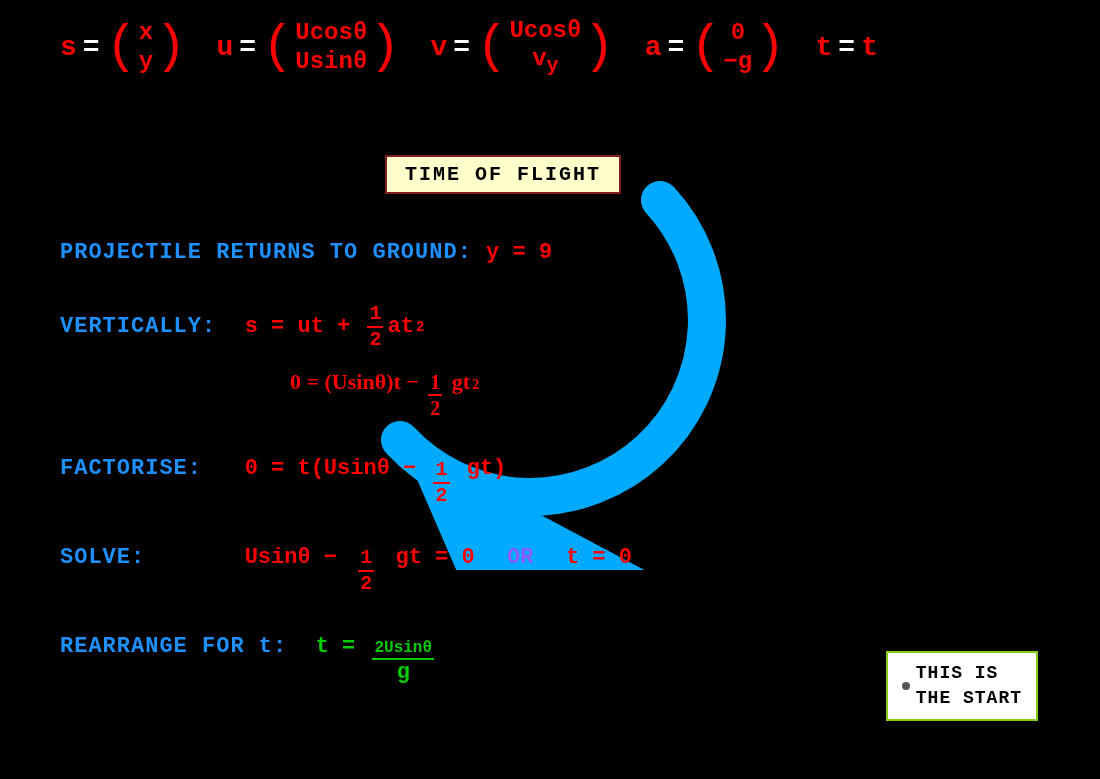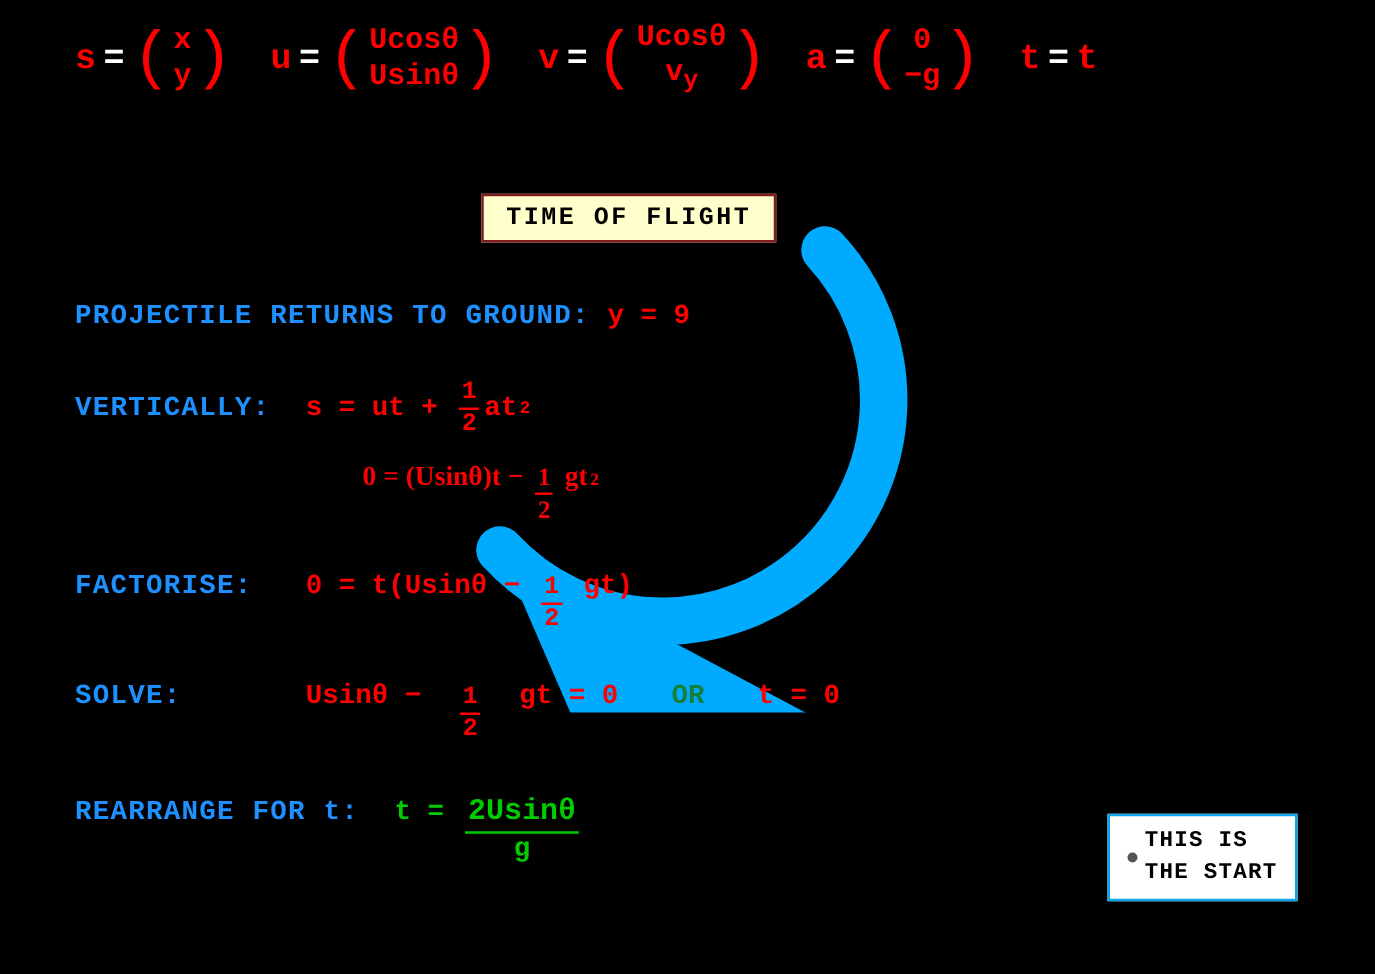--- a/index.html
+++ b/index.html
@@ -151,21 +151,21 @@
     sup { font-size: 14px; vertical-align: super; }
 
     
     .section { margin-bottom: 38px; }
 
     
     .this-is-start {
       position: absolute;
       bottom: 58px;
       right: 62px;
-      border: 2px solid #0ea5e9;
+      border: 2px solid #84cc16;
       background: #fff;
       padding: 8px 14px;
       z-index: 10;
       display: flex;
       align-items: center;
       gap: 6px;
     }
     .this-is-start-dot {
       width: 8px;
       height: 8px;
@@ -311,40 +311,40 @@
           <span class="frac-den">2</span>
         </span>
         &nbsp;gt)
       </span>
     </div>
   </div>
 
   <div class="section">
     <div class="line">
       <span class="label-blue">SOLVE:&nbsp;&nbsp;&nbsp;&nbsp;&nbsp;&nbsp;&nbsp;</span>
-      <span class="eq-red" style="display:inline-flex;align-items:baseline;gap:16px;">
+      <span class="eq-red" style="display:inline-flex;align-items:baseline;gap:6px;">
         Usinθ −&nbsp;
         <span class="frac" style="color:#ff0000;">
           <span class="frac-num">1</span>
           <span class="frac-den">2</span>
         </span>
         &nbsp;gt = 0&nbsp;&nbsp;
-        <span style="color:#15803d;">OR</span>
+        <span style="color:#8b5cf6;">OR</span>
         &nbsp;&nbsp;t = 0
       </span>
     </div>
   </div>
 
   <div class="rearrange-section">
     <div class="line">
       <span class="label-blue">REARRANGE FOR t:&nbsp;&nbsp;</span>
       <span class="eq-green" style="display:inline-flex;align-items:baseline;gap:2px;">
         t =&nbsp;
         <span class="frac" style="color:#00cc00;">
-          <span class="frac-num" style="font-size:24px;">2Usinθ</span>
+          <span class="frac-num" style="font-size:16px;">2Usinθ</span>
           <span class="frac-den" style="font-size:22px;">g</span>
         </span>
       </span>
     </div>
   </div>
 
 </div>
 
 <div class="this-is-start">
   <div class="this-is-start-dot"></div>

